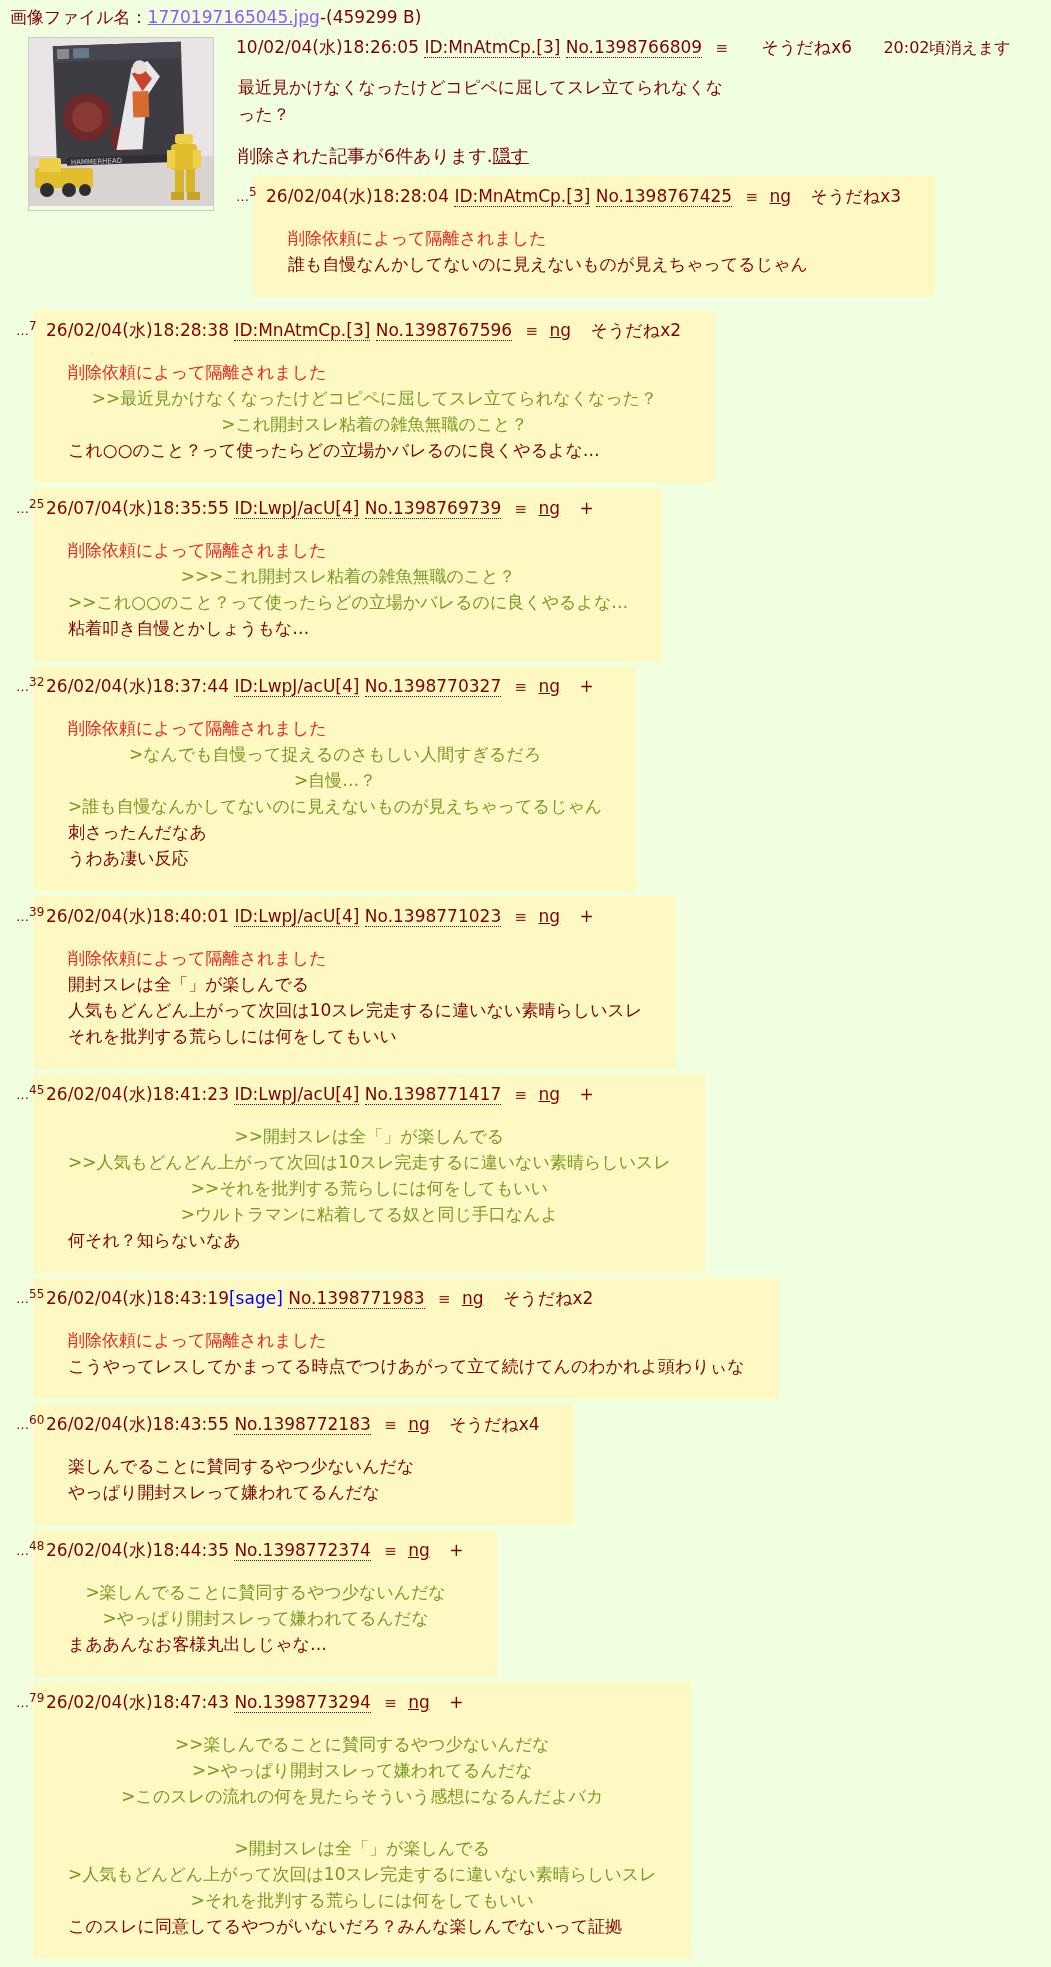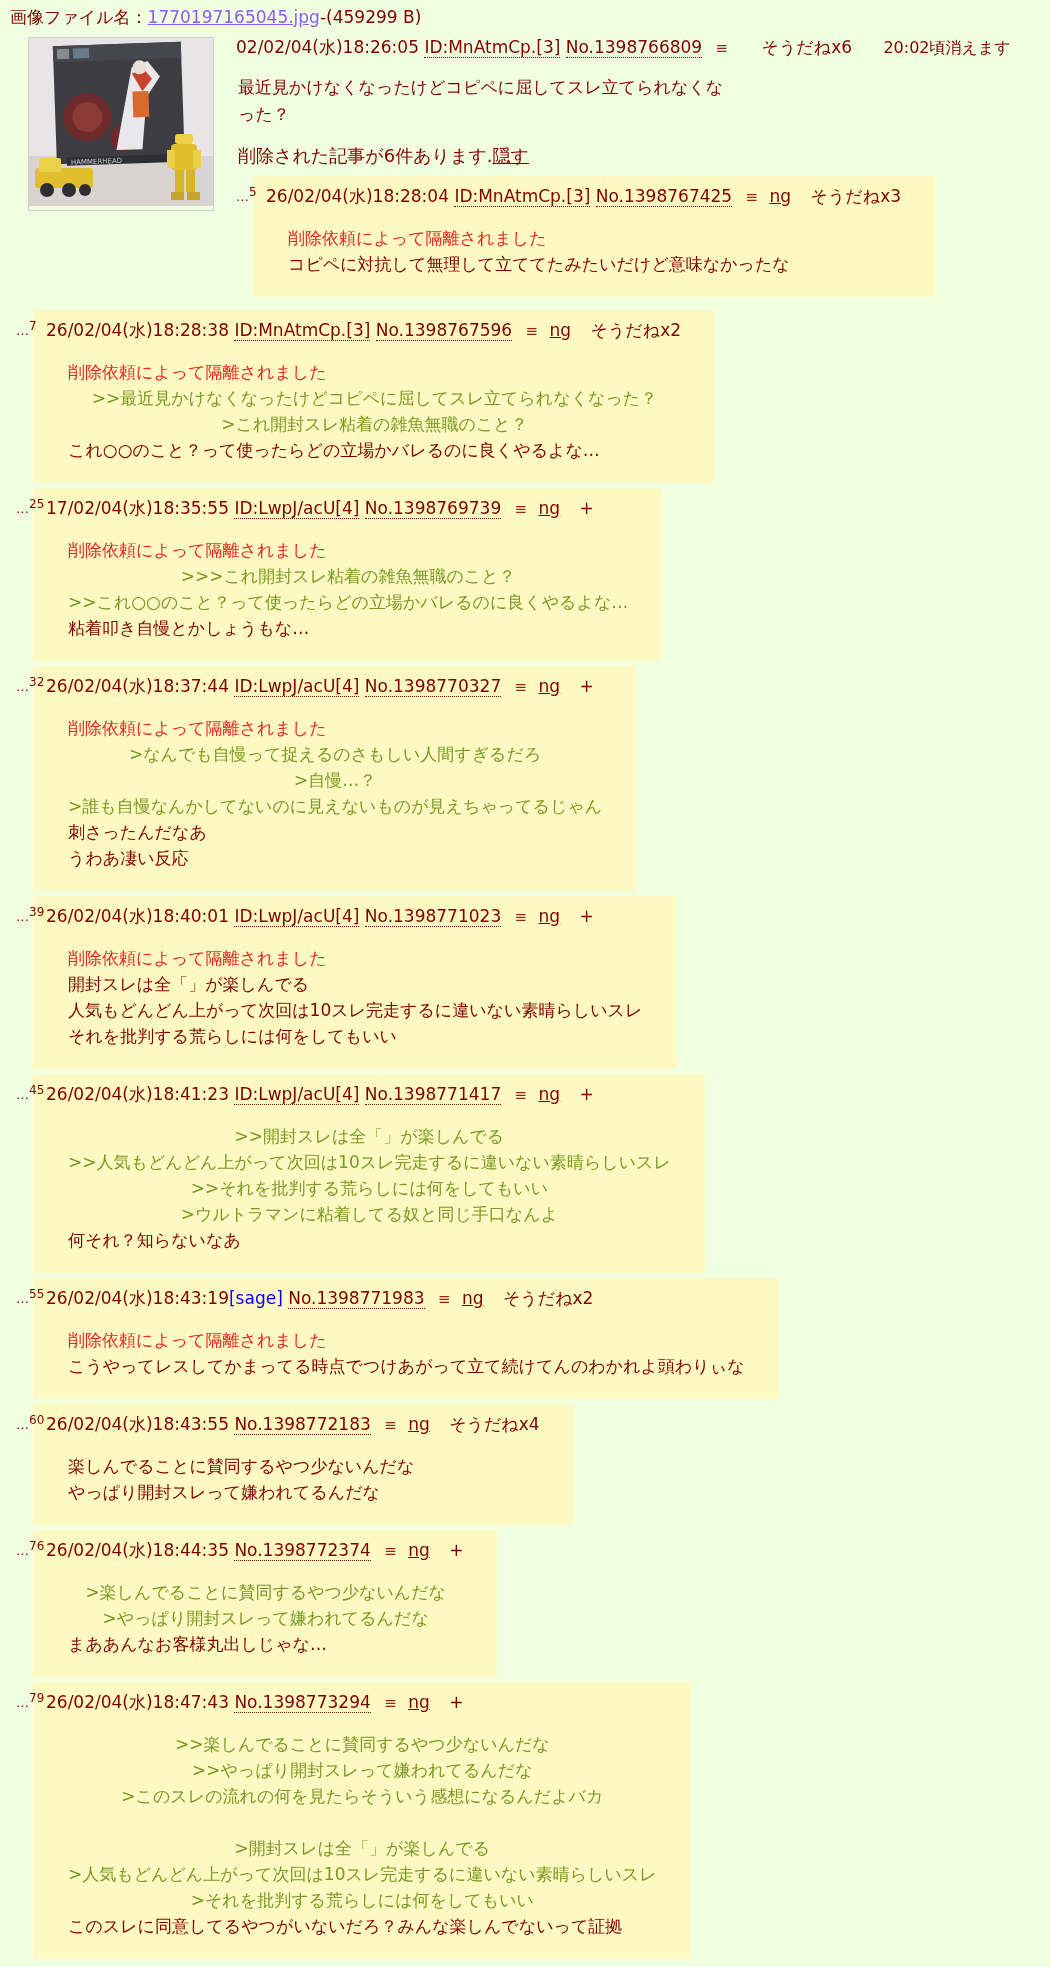--- a/index.html
+++ b/index.html
@@ -93,21 +93,21 @@
         <rect x="164" y="112" width="8" height="18" fill="#EED048"></rect>
         <rect x="146" y="132" width="9" height="22" fill="#D8B42A"></rect>
         <rect x="157" y="132" width="9" height="22" fill="#D8B42A"></rect>
         <rect x="142" y="154" width="13" height="8" fill="#C8A426"></rect>
         <rect x="158" y="154" width="13" height="8" fill="#C8A426"></rect>
       </svg>
     </div>
 
     <div class="op-col">
       <div class="post-header op-header">
-        <span>02/02/04(水)18:26:05</span>
+        <span>10/02/04(水)18:26:05</span>
         <span class="dotted">ID:MnAtmCp.[3]</span>
         <span class="dotted">No.1398766809</span>
         <span class="menu-icon">≡</span>
         <span class="souda">そうだねx6</span>
         <span class="expire">20:02頃消えます</span>
       </div>
       <div class="op-body">最近見かけなくなったけどコピペに屈してスレ立てられなくなった？</div>
       <div class="deleted-notice">
         <span>削除された記事が6件あります.</span><span class="hide-link">隠す</span>
       </div>
@@ -118,21 +118,21 @@
       <div class="post-header">
         <span class="r-date">26/02/04(水)18:28:04</span>
         <span class="dotted r-id">ID:MnAtmCp.[3]</span>
         <span class="dotted r-no">No.1398767425</span>
         <span class="menu-icon r-menu">≡</span>
         <span class="ng-link r-ng">ng</span>
         <span class="souda r-extra">そうだねx3</span>
       </div>
       <div class="reply-body">
                 <div class="line warn">削除依頼によって隔離されました</div>
-                <div class="line plain">コピペに対抗して無理して立ててたみたいだけど意味なかったな</div>
+                <div class="line plain">誰も自慢なんかしてないのに見えないものが見えちゃってるじゃん</div>
               </div>
     </div>
   </div>
         </div>
     </div>
   </div>
 
   <div class="replies" id="replies-container">
       <div class="reply-row">
     <span class="reply-counter"><span class="cprefix">…</span><sup class="cnum">7</sup></span>
@@ -150,21 +150,21 @@
             <div class="line quote">&gt;&gt;最近見かけなくなったけどコピペに屈してスレ立てられなくなった？</div>
             <div class="line quote">&gt;これ開封スレ粘着の雑魚無職のこと？</div>
             <div class="line plain">これ○○のこと？って使ったらどの立場かバレるのに良くやるよな…</div>
           </div>
     </div>
   </div>
       <div class="reply-row">
     <span class="reply-counter"><span class="cprefix">…</span><sup class="cnum">25</sup></span>
     <div class="reply-box">
       <div class="post-header">
-        <span class="r-date">17/02/04(水)18:35:55</span>
+        <span class="r-date">26/07/04(水)18:35:55</span>
         <span class="dotted r-id">ID:LwpJ/acU[4]</span>
         <span class="dotted r-no">No.1398769739</span>
         <span class="menu-icon r-menu">≡</span>
         <span class="ng-link r-ng">ng</span>
         <span class="souda r-extra plus">+</span>
       </div>
       <div class="reply-body">
             <div class="line warn">削除依頼によって隔離されました</div>
             <div class="line quote">&gt;&gt;&gt;これ開封スレ粘着の雑魚無職のこと？</div>
             <div class="line quote">&gt;&gt;これ○○のこと？って使ったらどの立場かバレるのに良くやるよな…</div>
@@ -260,21 +260,21 @@
         <span class="ng-link r-ng">ng</span>
         <span class="souda r-extra">そうだねx4</span>
       </div>
       <div class="reply-body">
             <div class="line plain">楽しんでることに賛同するやつ少ないんだな</div>
             <div class="line plain">やっぱり開封スレって嫌われてるんだな</div>
           </div>
     </div>
   </div>
       <div class="reply-row">
-    <span class="reply-counter"><span class="cprefix">…</span><sup class="cnum">76</sup></span>
+    <span class="reply-counter"><span class="cprefix">…</span><sup class="cnum">48</sup></span>
     <div class="reply-box">
       <div class="post-header">
         <span class="r-date">26/02/04(水)18:44:35</span>
         
         <span class="dotted r-no">No.1398772374</span>
         <span class="menu-icon r-menu">≡</span>
         <span class="ng-link r-ng">ng</span>
         <span class="souda r-extra plus">+</span>
       </div>
       <div class="reply-body">

